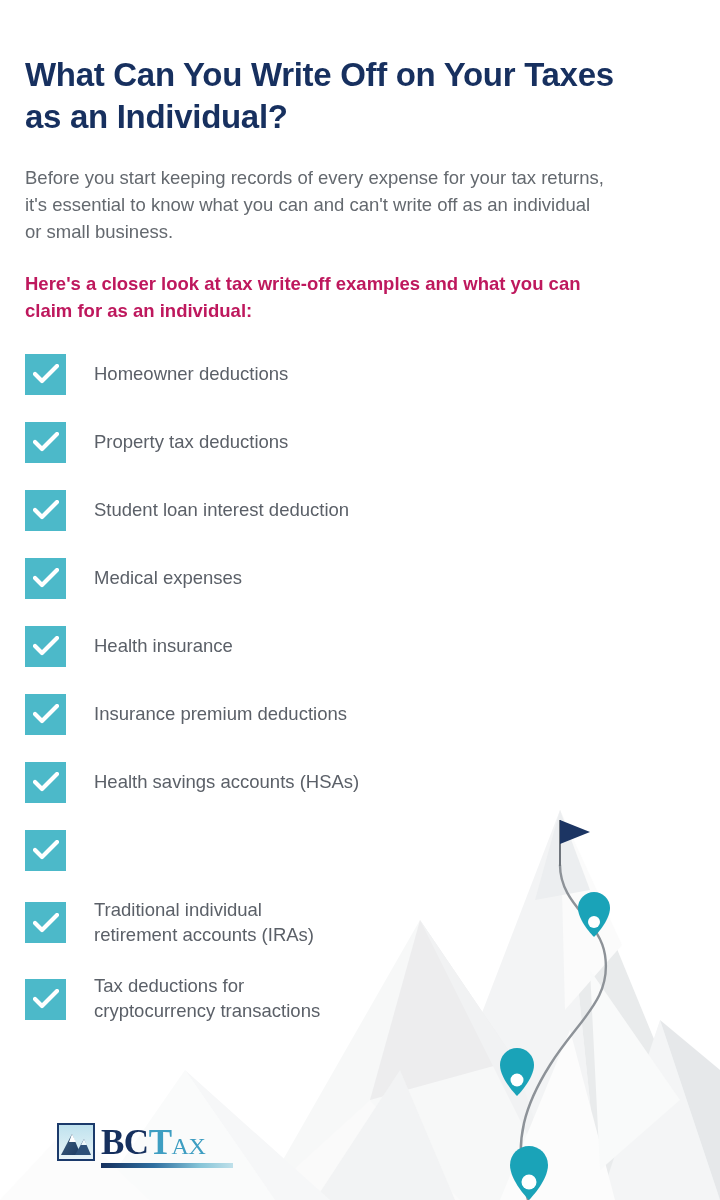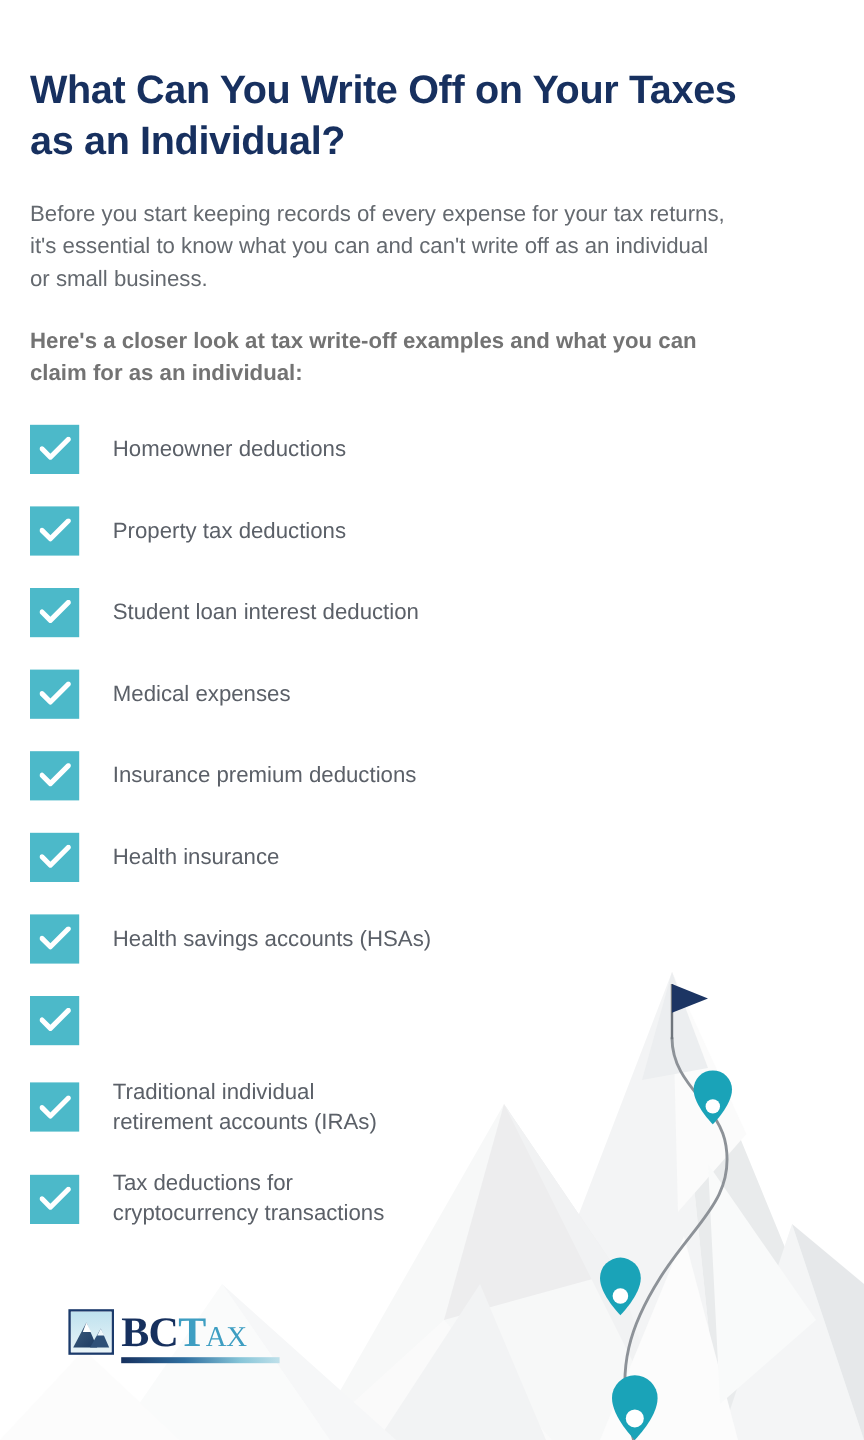--- a/index.html
+++ b/index.html
@@ -58,21 +58,21 @@
   #intro-paragraph {
     color: #64696f;
     font-size: 18.5px;
     line-height: 1.47;
     margin: 0 0 26px 0;
     max-width: 580px;
     font-weight: 400;
   }
 
   #subheading {
-    color: #737373;
+    color: #be185d;
     font-size: 18.5px;
     line-height: 1.42;
     font-weight: 700;
     margin: 0 0 30px 0;
     max-width: 580px;
   }
 
   
   #checklist {
     list-style: none;
@@ -104,21 +104,21 @@
     font-size: 18.5px;
     line-height: 1.34;
     white-space: pre-line;
     font-weight: 400;
   }
 
   
   #logo {
     position: absolute;
     left: 57px;
-    bottom: 64px;
+    bottom: 32px;
     z-index: 3;
     display: flex;
     flex-direction: column;
     align-items: flex-start;
   }
   #logo-row {
     display: flex;
     align-items: center;
   }
   #logo-mark {
@@ -254,30 +254,30 @@
       </span>
       <span class="check-label">Medical expenses</span>
     </li>
 
     <li class="check-item">
       <span class="check-box">
         <svg width="26" height="20" viewBox="0 0 26 20">
             <polyline points="2,10 9,17 24,2" fill="none" stroke="#ffffff" stroke-width="4.2" stroke-linecap="round" stroke-linejoin="round"></polyline>
           </svg>
       </span>
+      <span class="check-label">Health insurance</span>
+    </li>
+
+    <li class="check-item">
+      <span class="check-box">
+        <svg width="26" height="20" viewBox="0 0 26 20">
+            <polyline points="2,10 9,17 24,2" fill="none" stroke="#ffffff" stroke-width="4.2" stroke-linecap="round" stroke-linejoin="round"></polyline>
+          </svg>
+      </span>
       <span class="check-label">Insurance premium deductions</span>
-    </li>
-
-    <li class="check-item">
-      <span class="check-box">
-        <svg width="26" height="20" viewBox="0 0 26 20">
-            <polyline points="2,10 9,17 24,2" fill="none" stroke="#ffffff" stroke-width="4.2" stroke-linecap="round" stroke-linejoin="round"></polyline>
-          </svg>
-      </span>
-      <span class="check-label">Health insurance</span>
     </li>
 
     <li class="check-item">
       <span class="check-box">
         <svg width="26" height="20" viewBox="0 0 26 20">
             <polyline points="2,10 9,17 24,2" fill="none" stroke="#ffffff" stroke-width="4.2" stroke-linecap="round" stroke-linejoin="round"></polyline>
           </svg>
       </span>
       <span class="check-label">Health savings accounts (HSAs)</span>
     </li>

